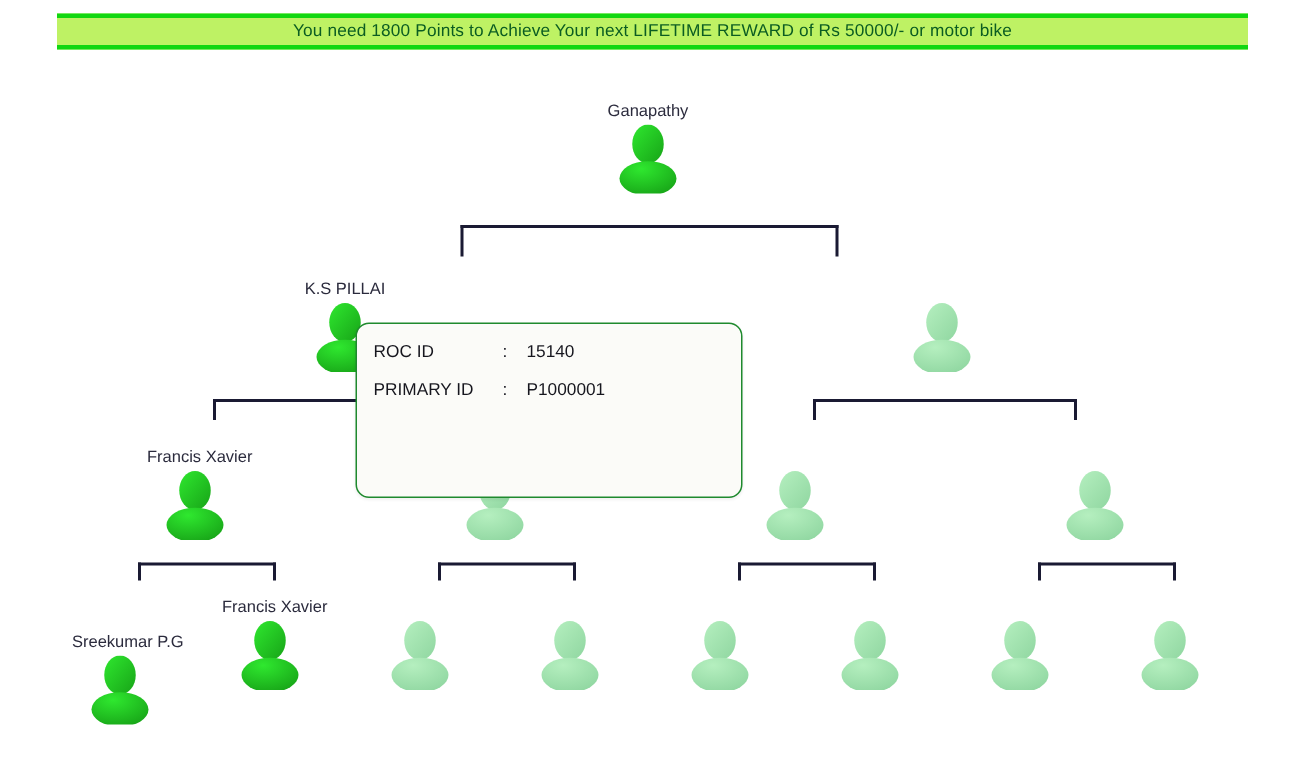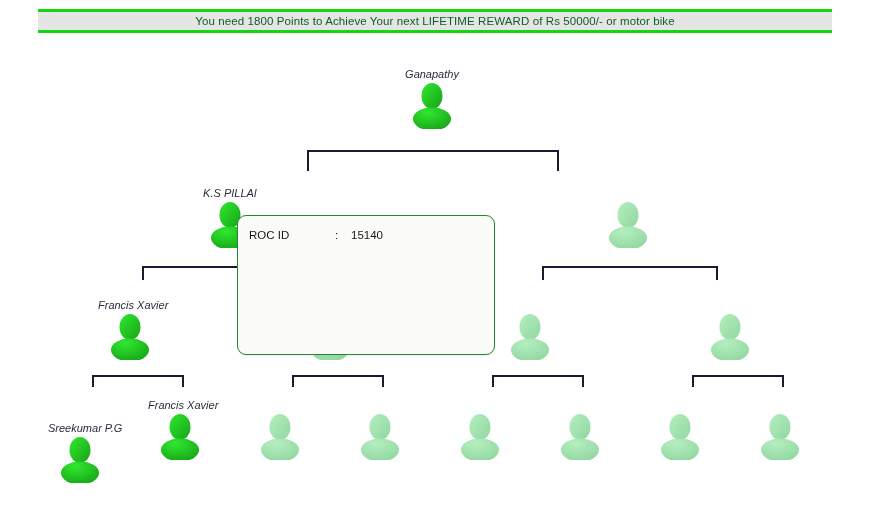--- a/index.html
+++ b/index.html
@@ -62,35 +62,34 @@
     width: 64px;
     text-align: center;
   }
   .node-label {
     font-size: 11px;
     color: #2b2b3d;
     white-space: nowrap;
     line-height: 13px;
     height: 13px;
     margin-bottom: 2px;
-    font-style: italic;
   }
   .node-avatar {
     width: 64px;
     height: 46px;
     display: block;
   }
 
   
   #info-card {
     position: absolute;
     left: 237px;
     top: 215px;
     width: 258px;
-    height: 140px;
+    height: 117px;
     background: #fbfbf8;
     border: 1px solid #1f8a2e;
     border-radius: 9px;
     box-sizing: border-box;
     padding: 13px 0 0 11px;
     box-shadow: 0 1px 2px rgba(0,0,0,0.06);
   }
   #info-card table {
     border-collapse: collapse;
     font-size: 11.5px;
@@ -101,21 +100,21 @@
     vertical-align: top;
     line-height: 13px;
     white-space: nowrap;
   }
   #info-card td.k { width: 86px; }
   #info-card td.c { width: 16px; }
 </style>
 </head>
 <body>
 
-<div id="reward-banner" style="background: #e5e5e5; border-top-color: rgb(17, 215, 17); border-bottom-color: rgb(17, 215, 17);">
+<div id="reward-banner" style="background: #bef264; border-top-color: rgb(17, 215, 17); border-bottom-color: rgb(17, 215, 17);">
   <span class="banner-text" style="color: rgb(11, 93, 34);">You need 1800 Points to Achieve Your next LIFETIME REWARD of Rs 50000/- or motor bike</span>
 </div>
 
 <div id="tree-canvas">
   <div id="brackets-layer">
       <div class="bracket" style="left: 307px; top: 150px; width: 252px; height: 21px; border-top-color: rgb(26, 26, 51); border-left-color: rgb(26, 26, 51); border-right-color: rgb(26, 26, 51);"></div>
       <div class="bracket" style="left: 142px; top: 266px; width: 112px; height: 14px; border-top-color: rgb(26, 26, 51); border-left-color: rgb(26, 26, 51); border-right-color: rgb(26, 26, 51);"></div>
       <div class="bracket" style="left: 542px; top: 266px; width: 176px; height: 14px; border-top-color: rgb(26, 26, 51); border-left-color: rgb(26, 26, 51); border-right-color: rgb(26, 26, 51);"></div>
       <div class="bracket" style="left: 92px; top: 375px; width: 92px; height: 12px; border-top-color: rgb(26, 26, 51); border-left-color: rgb(26, 26, 51); border-right-color: rgb(26, 26, 51);"></div>
       <div class="bracket" style="left: 292px; top: 375px; width: 92px; height: 12px; border-top-color: rgb(26, 26, 51); border-left-color: rgb(26, 26, 51); border-right-color: rgb(26, 26, 51);"></div>
@@ -412,15 +411,20 @@
 </div>
 
 <div id="info-card" style="border-color: rgb(31, 138, 46);">
   <table>
     <tbody id="info-card-body">
         <tr>
           <td class="k">ROC ID</td>
           <td class="c">:</td>
           <td class="v">15140</td>
         </tr>
+        <tr>
+          <td class="k">PRIMARY ID</td>
+          <td class="c">:</td>
+          <td class="v">P1000001</td>
+        </tr>
       </tbody>
   </table>
 </div>
 
 </body></html>

